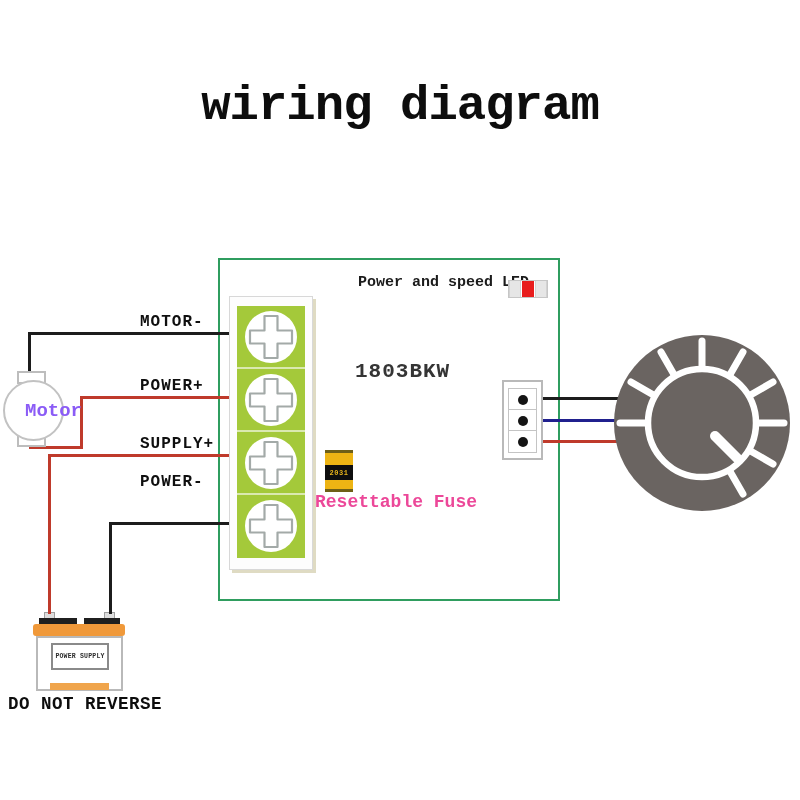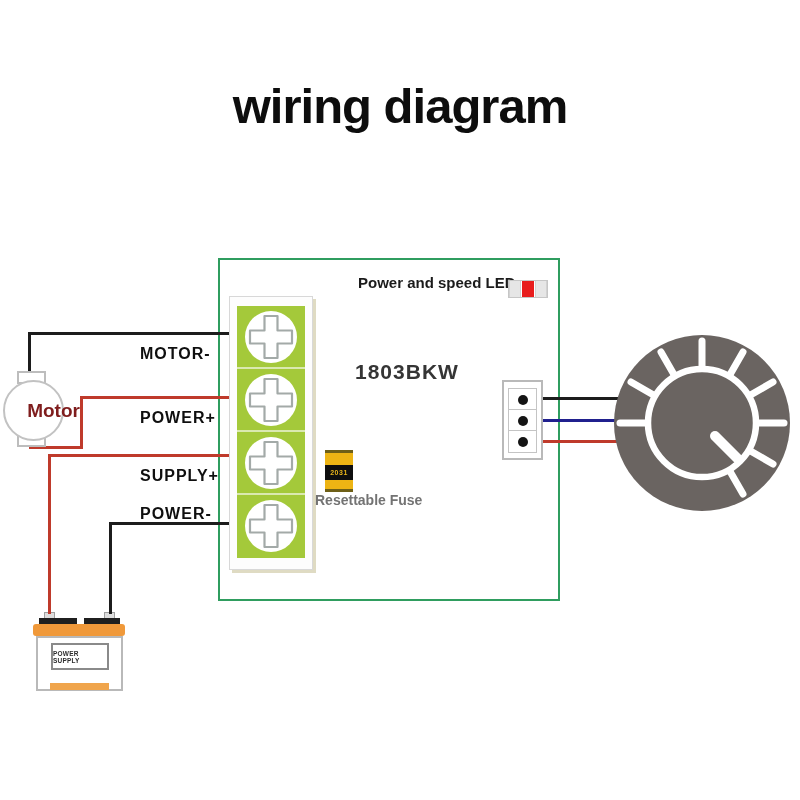--- a/index.html
+++ b/index.html
@@ -1,17 +1,17 @@
 <!DOCTYPE html>
 <html><head>
 <meta charset="utf-8">
 <style>
   html,body{margin:0;padding:0;background:#fff;}
   .stage{position:relative;width:800px;height:800px;background:#ffffff;overflow:hidden;
-         font-family:Liberation Sans, sans-serif;color:#111;}
+         font-family:Liberation Mono, monospace;color:#111;}
   .abs{position:absolute;}
 
   
   .title{left:0;top:78px;width:800px;text-align:center;font-size:49px;font-weight:bold;
          letter-spacing:-1px;color:#0d0d0d;}
 
   
   .board{left:218px;top:258px;width:338px;height:339px;border:2px solid #2f9d5f;background:#fff;z-index:1;}
 
   
@@ -27,39 +27,39 @@
   .led{left:508px;top:280px;width:38px;height:16px;border:1px solid #c6c6c6;display:flex;z-index:5;background:#fff;}
   .led span{display:block;height:100%;}
   .led .end{width:10px;background:#e6e6e6;border-left:1px solid #d2d2d2;border-right:1px solid #d2d2d2;}
   .led .mid{flex:1;margin:0 1px;}
   .model{left:355px;top:360px;font-size:21px;font-weight:bold;color:#353535;letter-spacing:1px;z-index:5;}
   .fuse{left:325px;top:450px;width:28px;height:42px;border-top:3px solid #6e5f17;border-bottom:3px solid #6e5f17;
         box-sizing:border-box;z-index:5;}
   .fuse-band{position:absolute;left:0;top:12px;width:28px;height:15px;background:#0e0e0e;
              display:flex;align-items:center;justify-content:center;}
   .fuse-band span{font-size:7px;font-weight:bold;color:#e9b61c;letter-spacing:.5px;}
-  .fuse-label{left:315px;top:492px;font-size:14px;font-weight:bold;color:#737373;z-index:5;}
+  .fuse-label{left:315px;top:492px;font-size:18px;font-weight:bold;color:#ec4899;z-index:5;}
 
   
   .connector{left:502px;top:380px;width:41px;height:80px;background:#fff;border:2px solid #b9b9b9;
              box-sizing:border-box;z-index:4;}
   .connector-inner{position:absolute;left:4px;top:6px;width:27px;height:63px;border:1px solid #c4c4c4;}
   .pin-cell{position:relative;width:100%;height:21px;border-bottom:1px solid #c4c4c4;box-sizing:border-box;}
   .pin-cell:last-child{border-bottom:none;}
   .pin-dot{position:absolute;left:9px;top:6px;width:10px;height:10px;border-radius:50%;background:#141414;}
 
   
   .wire{z-index:3;}
-  .lbl{font-size:16px;font-weight:bold;letter-spacing:1px;color:#0f0f0f;z-index:2;margin-top:32px;}
+  .lbl{font-size:16px;font-weight:bold;letter-spacing:1px;color:#0f0f0f;z-index:2;}
 
   
   .motor-tab{width:29px;border:2px solid #bdbdbd;background:#fff;box-sizing:border-box;z-index:4;}
   .motor-circle{left:3px;top:380px;width:57px;height:57px;border-radius:50%;border:2px solid #c2c2c2;background:#fff;
                 display:flex;align-items:center;justify-content:center;z-index:5;}
-  .motor-circle span{font-size:19px;font-weight:bold;color:#7f1d1d;margin-left:40px;}
+  .motor-circle span{font-size:19px;font-weight:bold;color:#8b5cf6;margin-left:40px;}
 
   
   .post{width:11px;height:8px;background:#dedede;border:1px solid #9f9f9f;box-sizing:border-box;z-index:2;}
   .bar{height:9px;background:#1f1f1f;z-index:3;}
   .cap{left:33px;top:624px;width:92px;height:12px;border-radius:3px;z-index:4;}
   .bat-body{left:36px;top:636px;width:87px;height:55px;background:#fff;border:2px solid #b9b9b9;box-sizing:border-box;z-index:3;}
   .bat-label{position:absolute;left:13px;top:5px;width:58px;height:27px;border:2px solid #8a8a8a;box-sizing:border-box;
              display:flex;align-items:center;justify-content:center;}
   .bat-label span{font-size:6.5px;font-weight:bold;color:#2c2c2c;letter-spacing:.2px;}
   .bat-strip{position:absolute;left:12px;top:45px;width:59px;height:7px;}
@@ -163,20 +163,21 @@
   <div class="abs post" style="left:104px;top:612px;"></div>
   <div class="abs bar" style="left:39px;top:618px;width:38px;"></div>
   <div class="abs bar" style="left:84px;top:618px;width:36px;"></div>
   <div class="abs cap" style="background-color: rgb(240, 153, 58);"></div>
   <div class="abs bat-body">
     <div class="bat-label">
       <span>POWER SUPPLY</span>
     </div>
     <div class="bat-strip" style="background-color: rgb(240, 165, 76);"></div>
   </div>
+  <div class="abs warning">DO NOT REVERSE</div>
 
   <div class="abs wire" style="left: 522px; top: 397px; width: 150px; height: 3px; background-color: rgb(28, 28, 28);"></div>
   <div class="abs wire" style="left: 522px; top: 419px; width: 150px; height: 3px; background-color: rgb(32, 32, 142);"></div>
   <div class="abs wire" style="left: 522px; top: 440px; width: 150px; height: 3px; background-color: rgb(191, 58, 43);"></div>
 
   <svg class="abs knob" viewBox="0 0 180 180">
     <circle cx="90" cy="90" r="88" fill="#6a6461"></circle>
     <g stroke="#ffffff" stroke-width="7" stroke-linecap="round">
       <line x1="90" y1="33" x2="90" y2="8" transform="rotate(-90,90,90)"></line>
       <line x1="90" y1="33" x2="90" y2="8" transform="rotate(-60,90,90)"></line>

